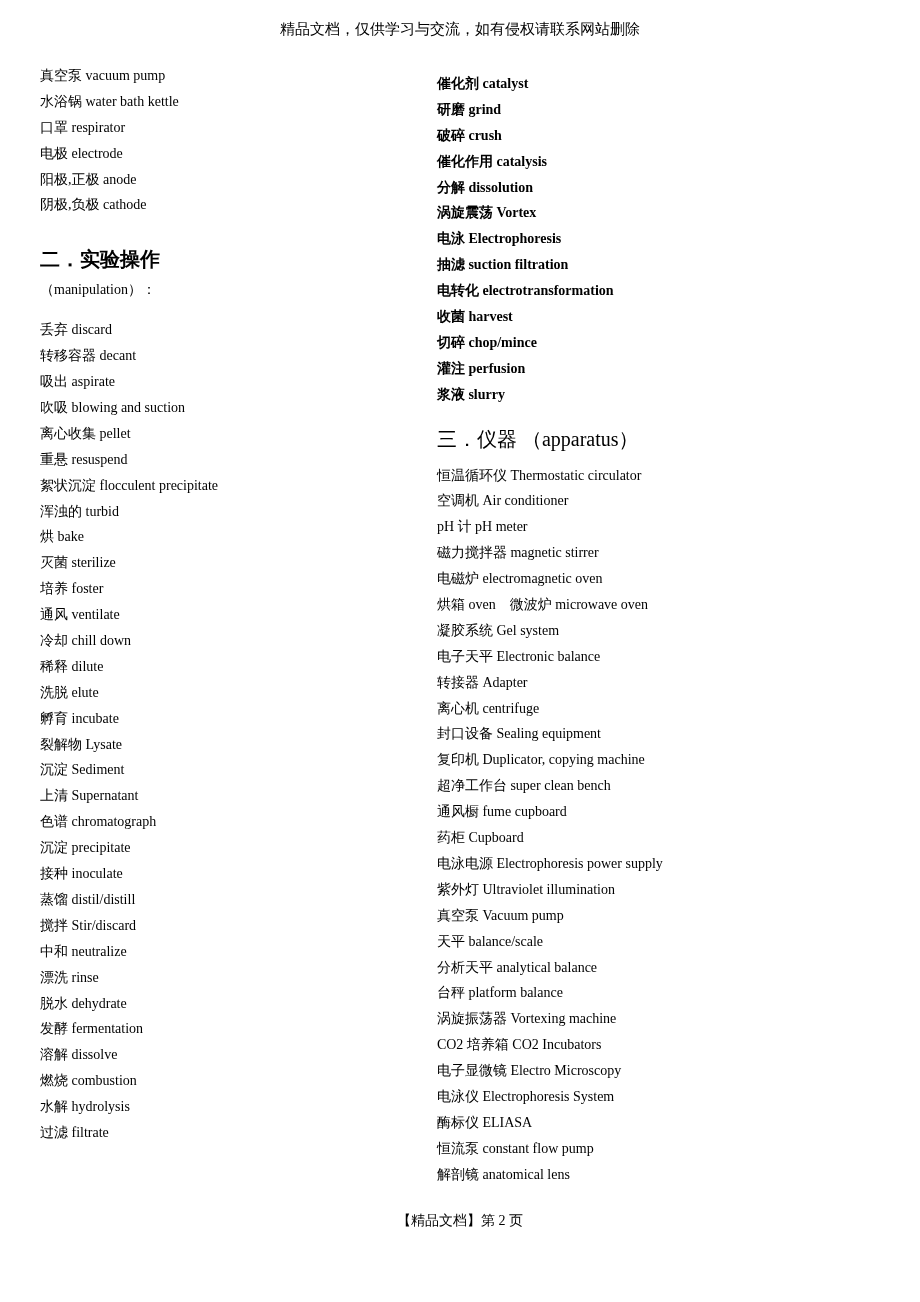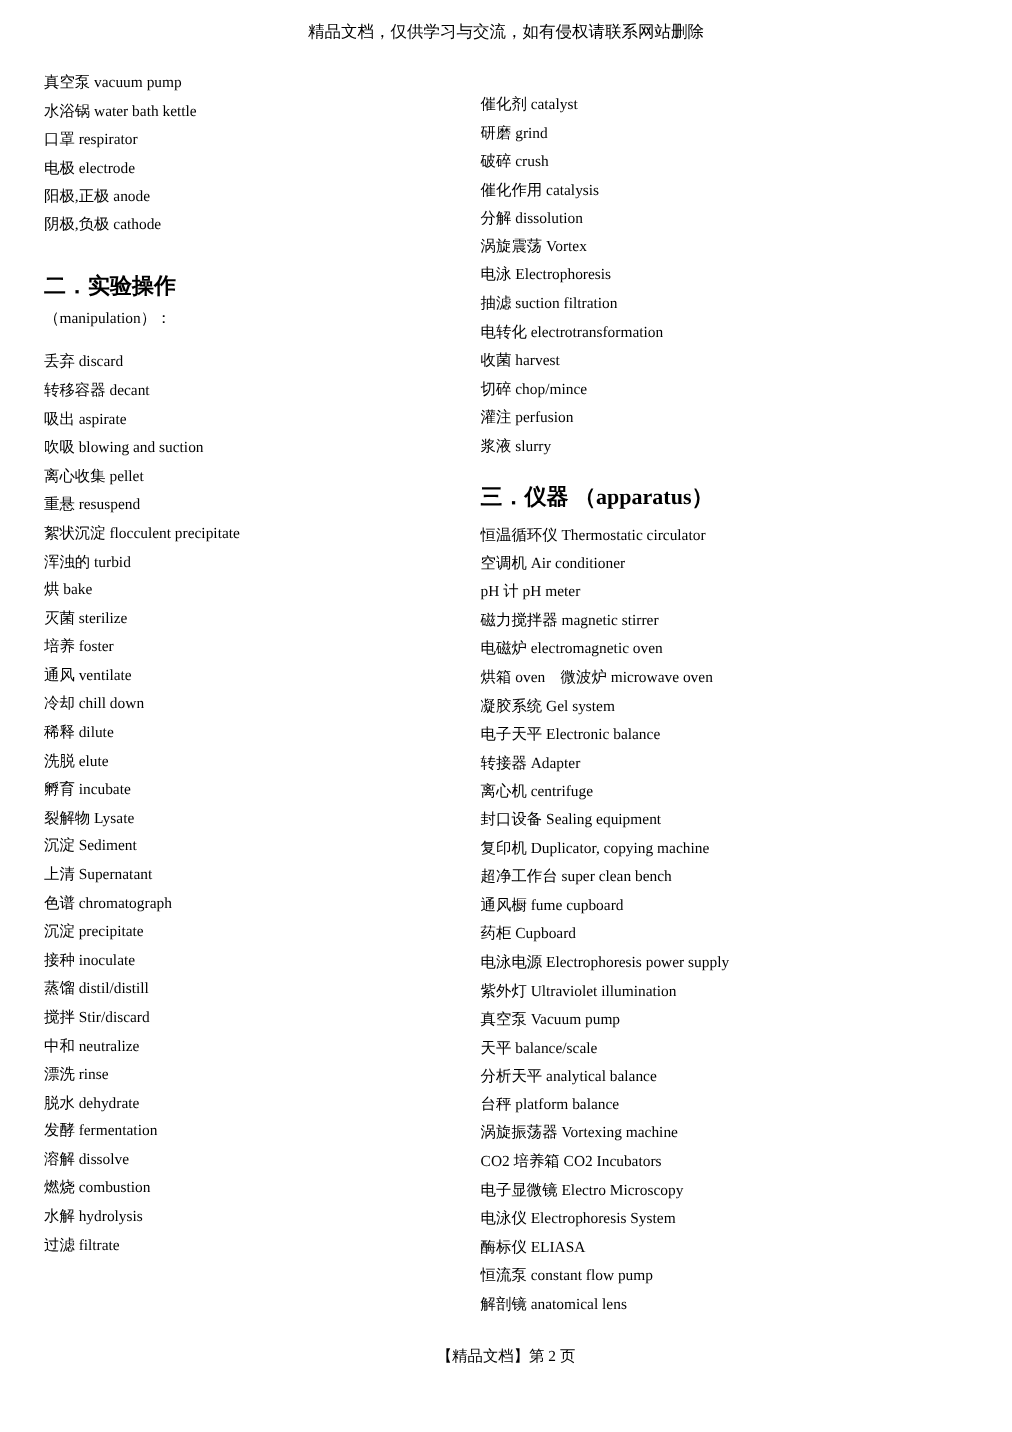--- a/index.html
+++ b/index.html
@@ -43,30 +43,31 @@
       font-size: 14px;
       font-weight: normal;
       margin-bottom: 18px;
     }
     .term-item {
       line-height: 1.85;
       font-size: 14px;
     }
     .apparatus-title {
       font-size: 20px;
-      font-weight: bold;
+      font-weight: normal;
       margin: 18px 0 10px 0;
     }
     .footer {
       text-align: center;
       margin-top: 24px;
       font-size: 14px;
     }
     .right-terms {
-      margin-top: 20px;
+      margin-top: 8px;
+      font-weight: bold;
     }
     .right-term-item {
       line-height: 1.85;
       font-size: 14px;
     }
   </style>
 </head>
 <body>
 
 <div>

